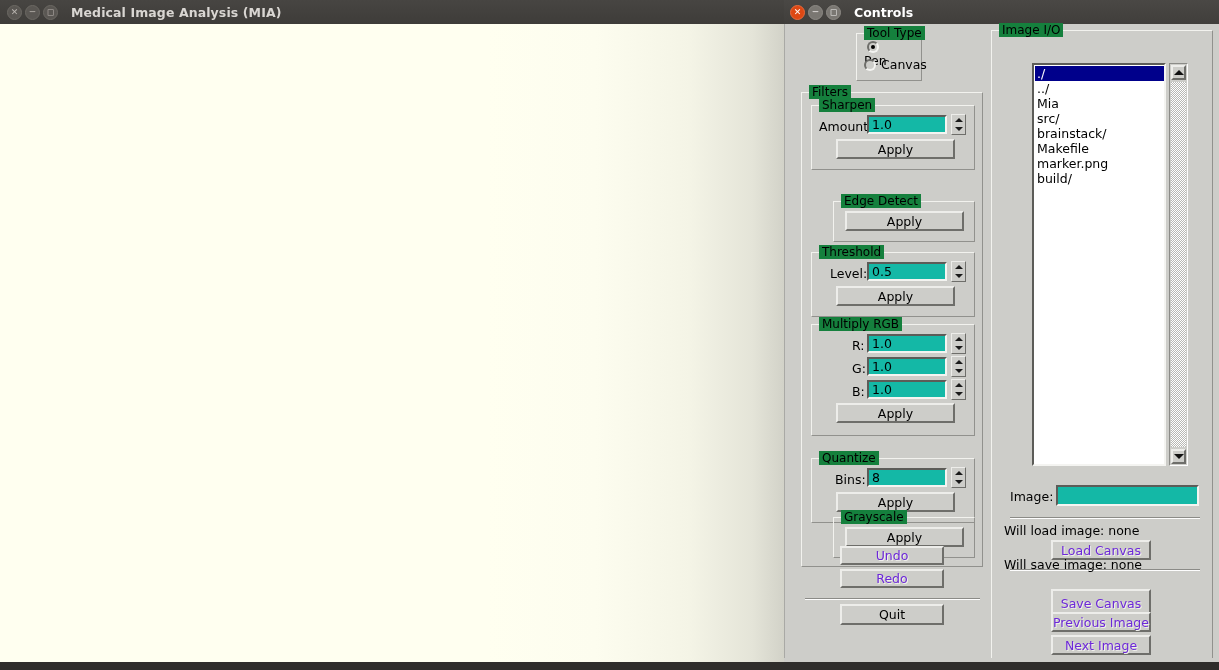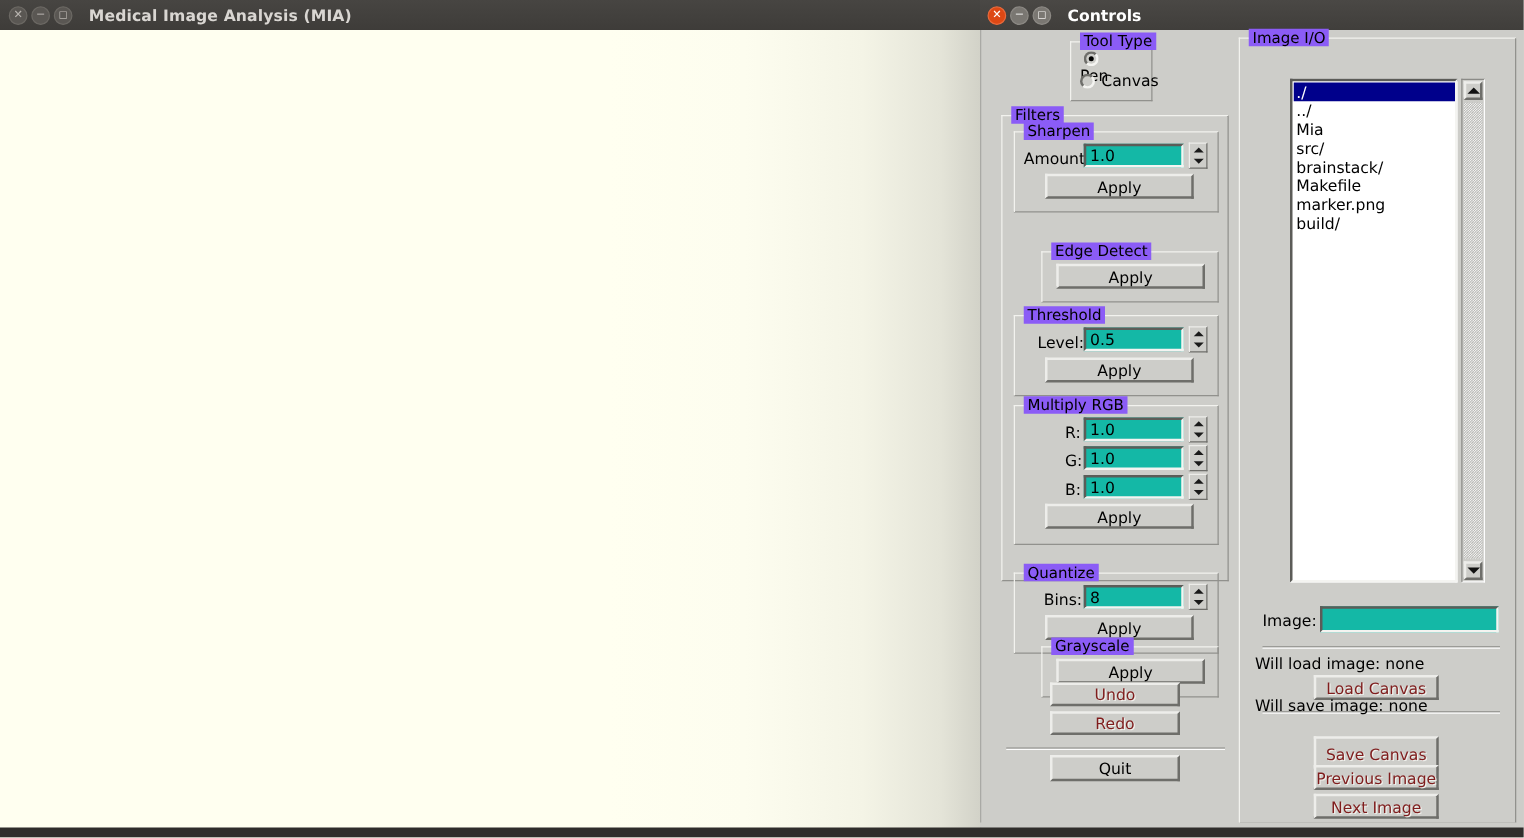--- a/index.html
+++ b/index.html
@@ -58,36 +58,36 @@
     position: absolute; left: 0; top: 24px; width: 435px; height: 638px;
     background: #cdcdc9; border-left: 1px solid #a9a9a5;
   }
   .group {
     position: absolute;
     border: 1px solid #f2f2ee;
     border-right-color: #91918d; border-bottom-color: #91918d;
   }
   .group > .group-label {
     position: absolute; top: -8px; left: 7px;
-    background: #8b5cf6; padding: 0 3px;
+    background: #15803d; padding: 0 3px;
     font-size: 12px; color: #000; white-space: nowrap;
   }
 
   .btn {
     position: absolute;
     background: #cdcdc9;
     border: 2px solid;
     border-top-color: #ededea; border-left-color: #ededea;
     border-right-color: #6e6e6a; border-bottom-color: #6e6e6a;
     display: flex; align-items: center; justify-content: center;
     font-size: 12.5px; color: #000; cursor: pointer; user-select: none;
     font-family: "DejaVu Sans", "Liberation Sans", sans-serif;
   }
   .btn.disabled {
-    color: #7f1d1d; cursor: default;
+    color: #6d28d9; cursor: default;
     text-shadow: 1px 1px 0 #f0f0ec;
     text-align: right;
   }
 
   .textfield {
     position: absolute; background: #14b8a6;
     border: 2px solid;
     border-top-color: #5c5c58; border-left-color: #5c5c58;
     border-right-color: #f4f4f1; border-bottom-color: #f4f4f1;
     display: flex; align-items: center; padding-left: 3px;
@@ -230,21 +230,21 @@
         <div class="radio-row" style="left:7px; top:7px;flex-direction:column;">
           <span class="radio on"></span>
           <span class="radio-label">Pen</span>
         </div>
         <div class="radio-row" style="left:7px; top:23px;">
           <span class="radio"></span>
           <span class="radio-label">Canvas</span>
         </div>
       </div>
 
-      <div class="group" style="left:16px; top:68px; width:182px; height:373px;">
+      <div class="group" style="left:16px; top:68px; width:182px; height:475px;">
         <span class="group-label">Filters</span>
 
         <div class="group" style="left:9px; top:12px; width:164px; height:65px;">
           <span class="group-label">Sharpen</span>
           <span class="lbl" style="left:7px; top:15px;">Amount:</span>
           <div class="textfield" style="left:55px; top:9px; width:80px; height:19px;">
             <span>1.0</span>
           </div>
           <div class="spinner" style="left:139px; top:8px; height:21px;">
             <span class="spin-arrow spin-up"></span>

